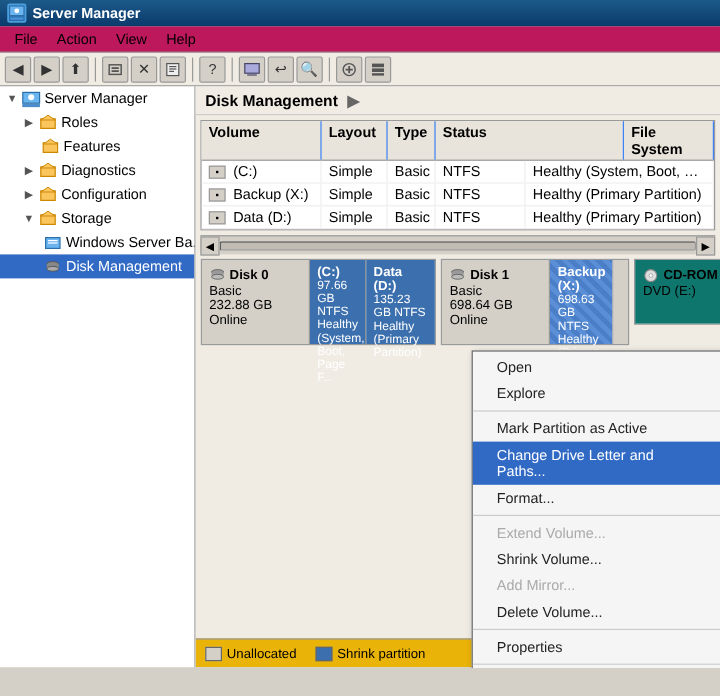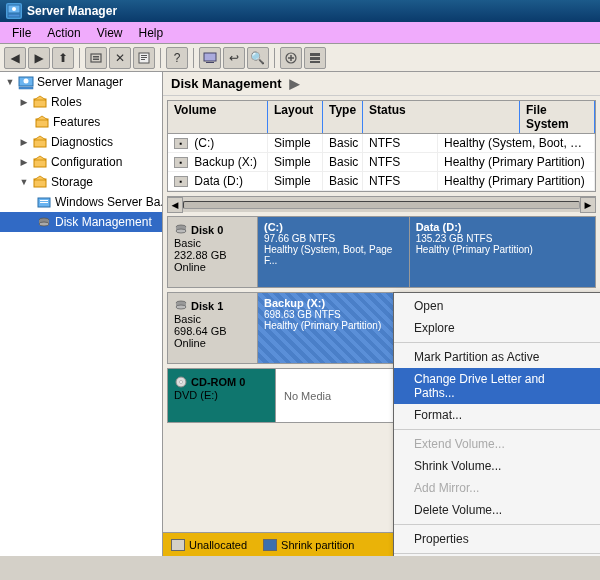--- a/index.html
+++ b/index.html
@@ -35,21 +35,21 @@
       font-weight: bold;
       flex-shrink: 0;
     }
     .title-bar-text {
       font-size: 12px;
       font-weight: bold;
     }
 
     
     .menu-bar {
-      background: #f0abfc;
+      background: #be185d;
       border-bottom: 1px solid #999;
       display: flex;
       align-items: center;
       height: 22px;
       padding: 0 4px;
     }
     .menu-item {
       padding: 2px 8px;
       cursor: pointer;
       font-size: 12px;
@@ -207,21 +207,21 @@
       align-items: center;
       margin: 0 4px;
     }
 
     
     .disk-area {
       flex: 1;
       overflow-y: auto;
       padding: 4px;
       display: flex;
-      flex-direction: column;
+      flex-direction: row;
       gap: 4px;
     }
 
     .disk-row {
       display: flex;
       height: 72px;
       border: 1px solid #999;
       background: white;
     }
     .disk-label {

